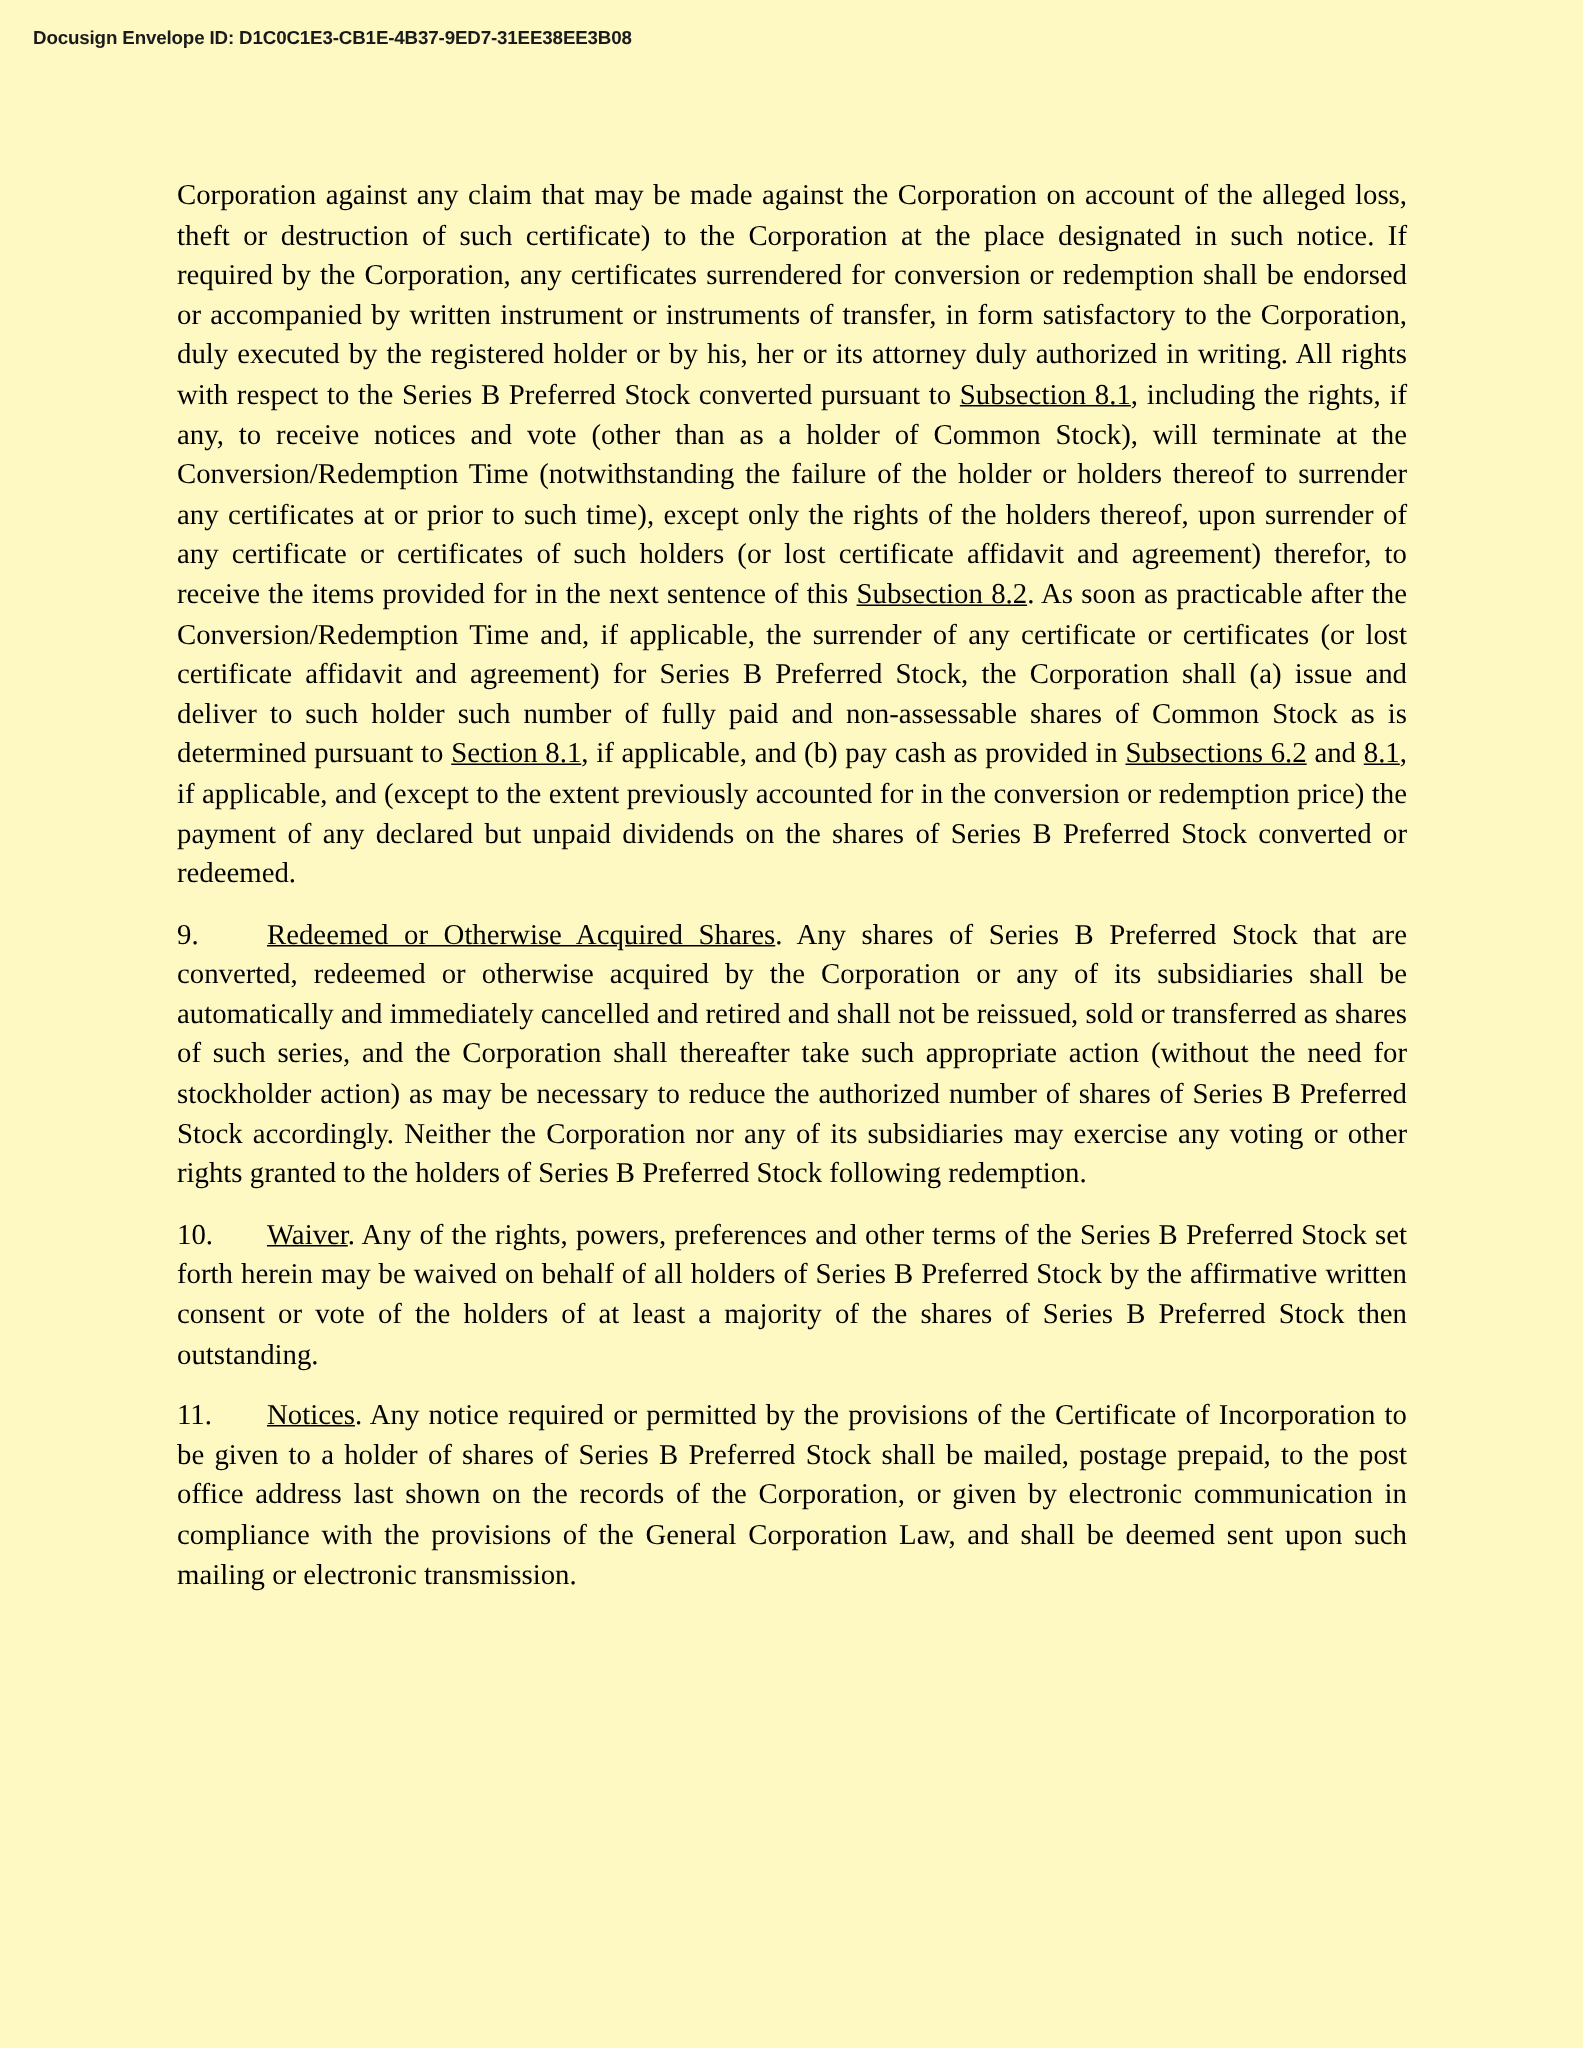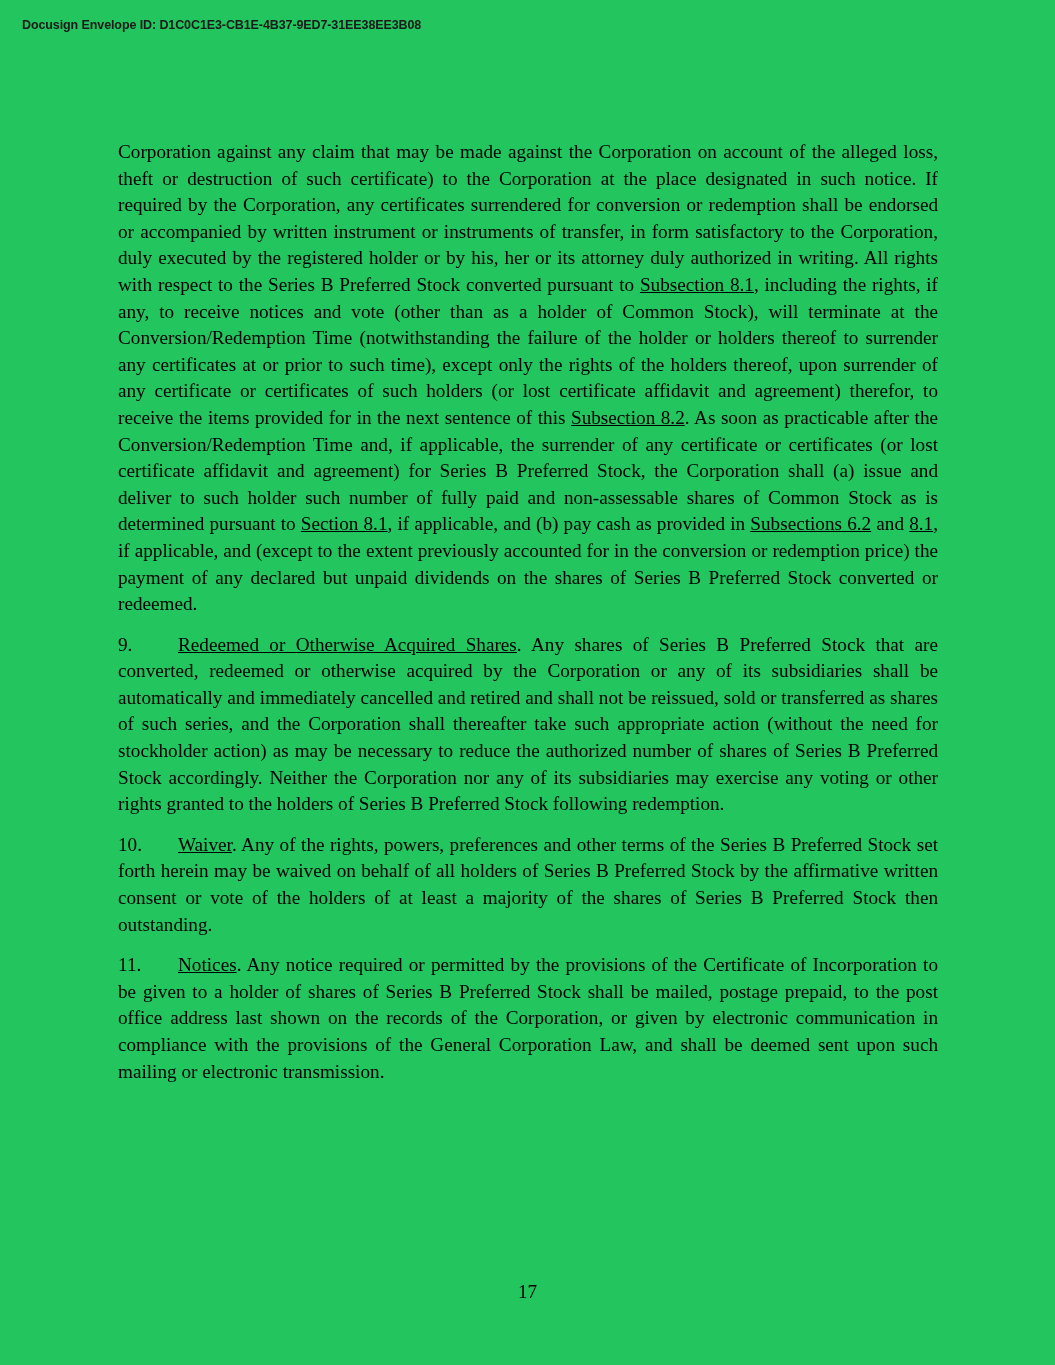--- a/index.html
+++ b/index.html
@@ -4,21 +4,21 @@
 <style>
   html, body {
     margin: 0;
     padding: 0;
     background: #ffffff;
   }
   .page {
     position: relative;
     width: 1055px;
     height: 1365px;
-    background: #22c55e;
+    background: #fef9c3;
     font-family: "Liberation Serif", serif;
     color: #000000;
     box-sizing: border-box;
     overflow: hidden;
   }
   .envelope-id {
     position: absolute;
     top: 18px;
     left: 22px;
     font-family: "Liberation Sans", sans-serif;
@@ -26,21 +26,20 @@
     font-weight: bold;
     letter-spacing: -0.1px;
     color: #1a1a1a;
     white-space: nowrap;
   }
   .content {
     position: absolute;
     top: 118px;
     left: 118px;
     width: 820px;
-    margin-top: 21px;
   }
   p.body-text {
     margin: 0 0 14px 0;
     font-size: 19.2px;
     line-height: 26.6px;
     text-align: justify;
     text-justify: inter-word;
     hyphens: none;
   }
   p.body-text:last-of-type {
@@ -81,15 +80,14 @@
 
     <p class="body-text"><span class="num">9.</span><span class="u">Redeemed or Otherwise Acquired Shares</span><span>.  Any shares of Series B Preferred Stock that are converted, redeemed or otherwise acquired by the Corporation or any of its subsidiaries shall be automatically and immediately cancelled and retired and shall not be reissued, sold or transferred as shares of such series, and the Corporation shall thereafter take such appropriate action (without the need for stockholder action) as may be necessary to reduce the authorized number of shares of Series B Preferred Stock accordingly.  Neither the Corporation nor any of its subsidiaries may exercise any voting or other rights granted to the holders of Series B Preferred Stock following redemption.</span></p>
 
     <p class="body-text"><span class="num">10.</span><span class="u">Waiver</span><span>.  Any of the rights, powers, preferences and other terms of the Series B Preferred Stock set forth herein may be waived on behalf of all holders of Series B Preferred Stock by the affirmative written consent or vote of the holders of at least a majority of the shares of Series B Preferred Stock then outstanding.</span></p>
 
     <p class="body-text"><span class="num">11.</span><span class="u">Notices</span><span>.  Any notice required or permitted by the provisions of the Certificate of Incorporation to be given to a holder of shares of Series B Preferred Stock shall be mailed, postage prepaid, to the post office address last shown on the records of the Corporation, or given by electronic communication in compliance with the provisions of the General Corporation Law, and shall be deemed sent upon such mailing or electronic transmission.</span></p>
 
 
   </div>
 
-  <div class="page-number">17</div>
 
 </div>
 
 </body></html>

